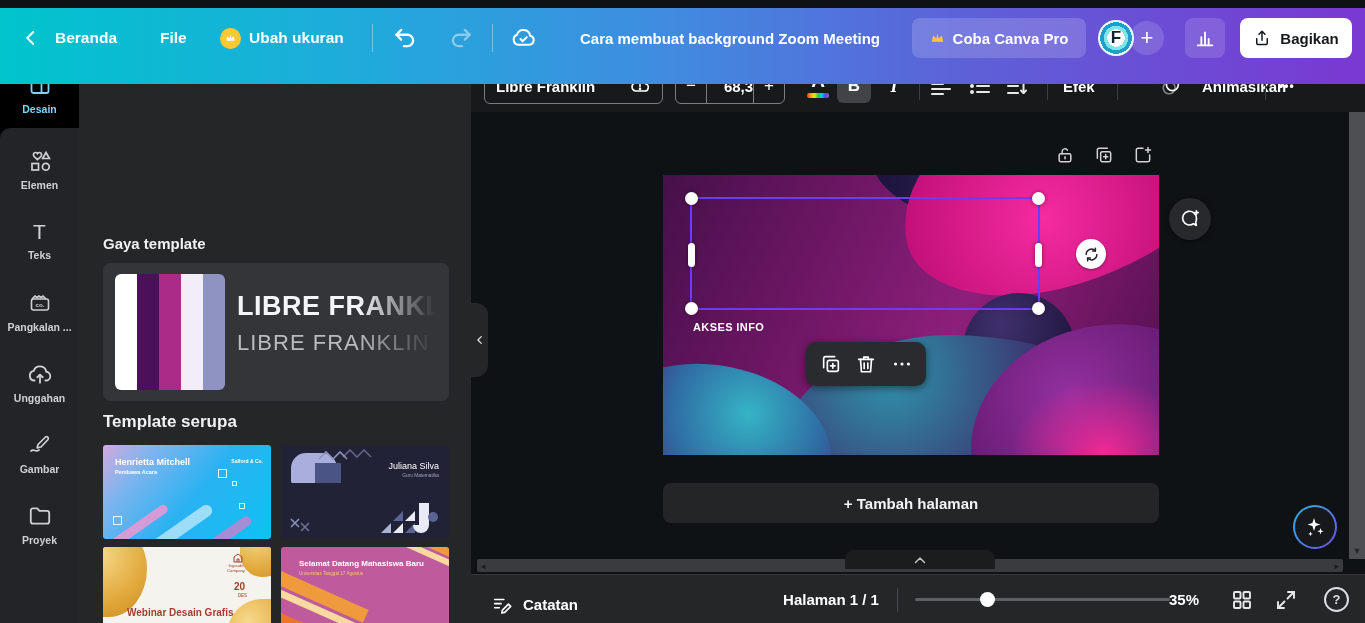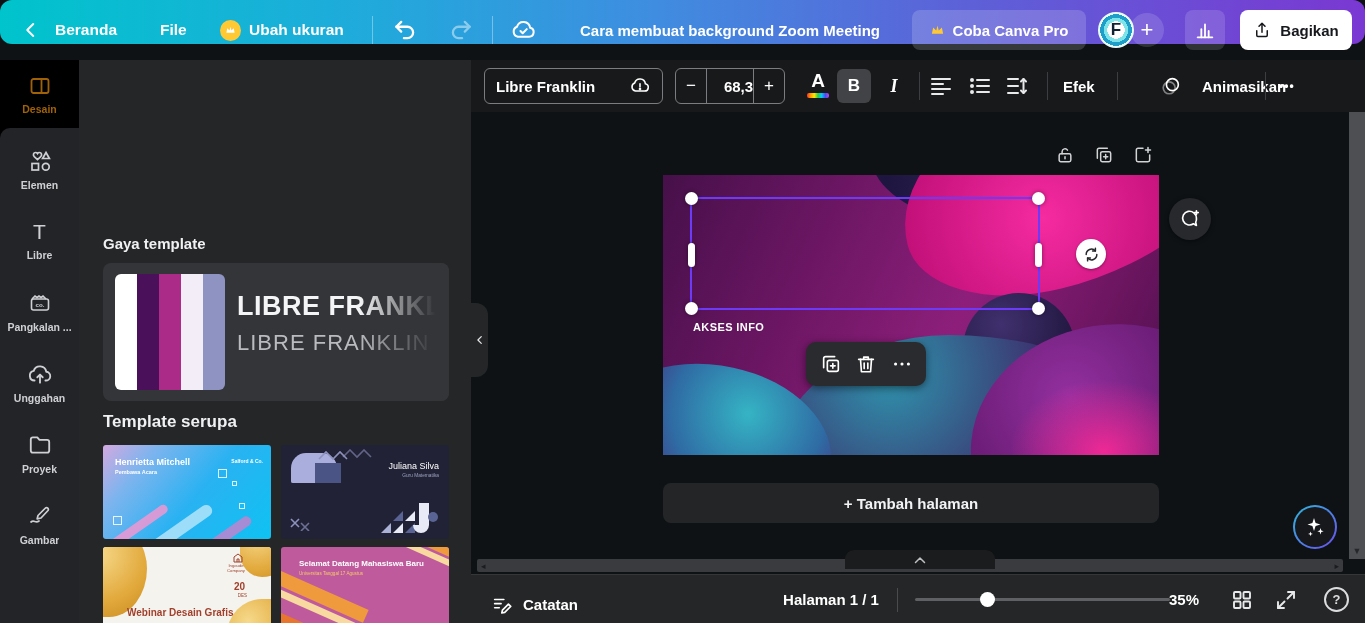--- a/index.html
+++ b/index.html
@@ -1,23 +1,23 @@
 <!DOCTYPE html>
 <html><head>
 <meta charset="utf-8">
 <style>
   * { margin:0; padding:0; box-sizing:border-box; }
   html,body { width:1365px; height:623px; overflow:hidden; background:#0e1215;
     font-family:"Liberation Sans", sans-serif; -webkit-font-smoothing:antialiased; }
   svg { display:block; }
 
   
-  .topbar { position:absolute; left:0; top:0; width:1365px; height:44px;
+  .topbar { position:absolute; left:0; top:8px; width:1365px; height:76px;
     background:linear-gradient(90deg,#00c4cc 0%,#1fabdb 26%,#3f8de0 48%,#5c62d8 70%,#7a38d2 100%);
-    color:#fff; z-index:30;border-radius:12px; }
+    color:#fff; z-index:30; }
   .topbar .item { position:absolute; top:0; height:60px; display:flex; align-items:center; gap:8px;
     font-size:15.5px; font-weight:700; color:#fff; cursor:pointer; }
   .tb-divider { position:absolute; top:16px; width:1px; height:28px; background:rgba(255,255,255,.35); }
   .crown-badge { width:21px; height:21px; border-radius:50%; background:#ffc933; display:flex;
     align-items:center; justify-content:center; }
   .doc-title { position:absolute; left:560px; top:0; width:340px; height:60px; display:flex;
     align-items:center; justify-content:center; font-size:15px; font-weight:700; color:#fff; }
   .pro-btn { position:absolute; left:912px; top:10px; width:174px; height:40px; border-radius:8px;
     background:rgba(255,255,255,.17); display:flex; align-items:center; justify-content:center;
     gap:8px; font-size:15px; font-weight:700; cursor:pointer; }
@@ -33,21 +33,21 @@
   .share-btn { position:absolute; left:1240px; top:10px; width:112px; height:40px; border-radius:8px;
     background:#fff; color:#16181c; display:flex; align-items:center; justify-content:center;
     gap:9px; font-size:15px; font-weight:700; cursor:pointer; }
 
   
   .rail { position:absolute; left:0; top:60px; width:79px; height:563px; background:#000; z-index:20; }
   .rail-item { height:68px; display:flex; flex-direction:column; align-items:center;
     justify-content:center; gap:5px; color:#cfd0d3; cursor:pointer; }
   .rail-item .lbl { font-size:10.5px; font-weight:700; max-width:76px; white-space:nowrap;
     overflow:hidden; text-overflow:ellipsis; }
-  .rail-item.active { color:#a16207; }
+  .rail-item.active { color:#7dd3fc; }
   .rail-rest { background:#232428; border-radius:10px 0 0 0; padding-top:6px; height:495px; }
   .rail-rest .rail-item { height:71px; }
 
   
   .panel { position:absolute; left:79px; top:60px; width:392px; height:563px; background:#252627;
     color:#fff; overflow:hidden; z-index:15; }
   .panel-title-row { position:absolute; left:14px; top:26px; width:360px; display:flex; gap:14px; }
   .panel-back { width:24px; height:24px; margin-top:8px; display:flex; align-items:center;
     justify-content:center; cursor:pointer; color:#fff; }
   .panel-title { font-size:16px; font-weight:700; line-height:25px; width:280px; }
@@ -294,50 +294,50 @@
       <svg width="26" height="26" viewBox="0 0 26 26" fill="none" stroke="currentColor" stroke-width="1.7">
         <path d="M7.5 9 C5.5 7 6.5 4.5 8.6 4.5 c1 0 1.6.5 1.9 1 .3-.5.9-1 1.9-1 2.1 0 3.1 2.5 1.1 4.5 l-3 2.6z"></path>
         <path d="M19 4.5 l3.4 6 h-6.8z"></path>
         <rect x="5" y="15.5" width="6.5" height="6.5"></rect>
         <circle cx="18.8" cy="18.8" r="3.4"></circle>
       </svg>
       <span class="lbl">Elemen</span>
     </div>
     <div class="rail-item">
       <span style="font-size:21px; font-weight:400; line-height:24px;">T</span>
-      <span class="lbl">Libre</span>
+      <span class="lbl">Teks</span>
     </div>
     <div class="rail-item">
       <svg width="26" height="26" viewBox="0 0 26 26" fill="none" stroke="currentColor" stroke-width="1.6">
           <path d="M5 9 l3-3 2 1.5 2-1.5 2 1.5 2-1.5 3 3"></path>
           <rect x="4.5" y="9" width="17" height="11" rx="2"></rect>
           <text x="13" y="16.8" text-anchor="middle" font-size="6.2" font-weight="bold" fill="currentColor" stroke="none">co.</text>
         </svg>
       <span class="lbl">Pangkalan ...</span>
     </div>
     <div class="rail-item">
       <svg width="26" height="26" viewBox="0 0 24 24" fill="none" stroke="currentColor" stroke-width="1.7" stroke-linecap="round" stroke-linejoin="round">
           <path d="M7 18 a4.5 4.5 0 0 1-.8-8.9 6 6 0 0 1 11.6.8 A4 4 0 0 1 17 18"></path>
           <path d="M12 20 v-7"></path>
           <path d="M9.5 15 l2.5-2.5 2.5 2.5"></path>
         </svg>
       <span class="lbl">Unggahan</span>
     </div>
     <div class="rail-item">
-      <svg width="26" height="26" viewBox="0 0 24 24" fill="none" stroke="currentColor" stroke-width="1.7" stroke-linejoin="round">
-          <path d="M3.5 7 a2 2 0 0 1 2-2 h4 l2 2.2 h7 a2 2 0 0 1 2 2 V17 a2 2 0 0 1-2 2 h-13 a2 2 0 0 1-2-2z"></path>
-        </svg>
-      <span class="lbl">Proyek</span>
-    </div>
-    <div class="rail-item">
       <svg width="26" height="26" viewBox="0 0 26 26" fill="none" stroke="currentColor" stroke-width="1.7" stroke-linecap="round" stroke-linejoin="round">
           <path d="M14 15 L21 7.5 a1.8 1.8 0 0 0-2.5-2.5 L11 12.5 l-.8 3.3z"></path>
           <path d="M4 19 c3-2.5 4.5 1.5 8-1"></path>
         </svg>
       <span class="lbl">Gambar</span>
+    </div>
+    <div class="rail-item">
+      <svg width="26" height="26" viewBox="0 0 24 24" fill="none" stroke="currentColor" stroke-width="1.7" stroke-linejoin="round">
+          <path d="M3.5 7 a2 2 0 0 1 2-2 h4 l2 2.2 h7 a2 2 0 0 1 2 2 V17 a2 2 0 0 1-2 2 h-13 a2 2 0 0 1-2-2z"></path>
+        </svg>
+      <span class="lbl">Proyek</span>
     </div>
   </div>
 </div>
 
 <div class="panel">
 
   <div class="section-label" style="top:175px;">Gaya template</div>
 
   <div class="style-card">
     <div class="swatches">

